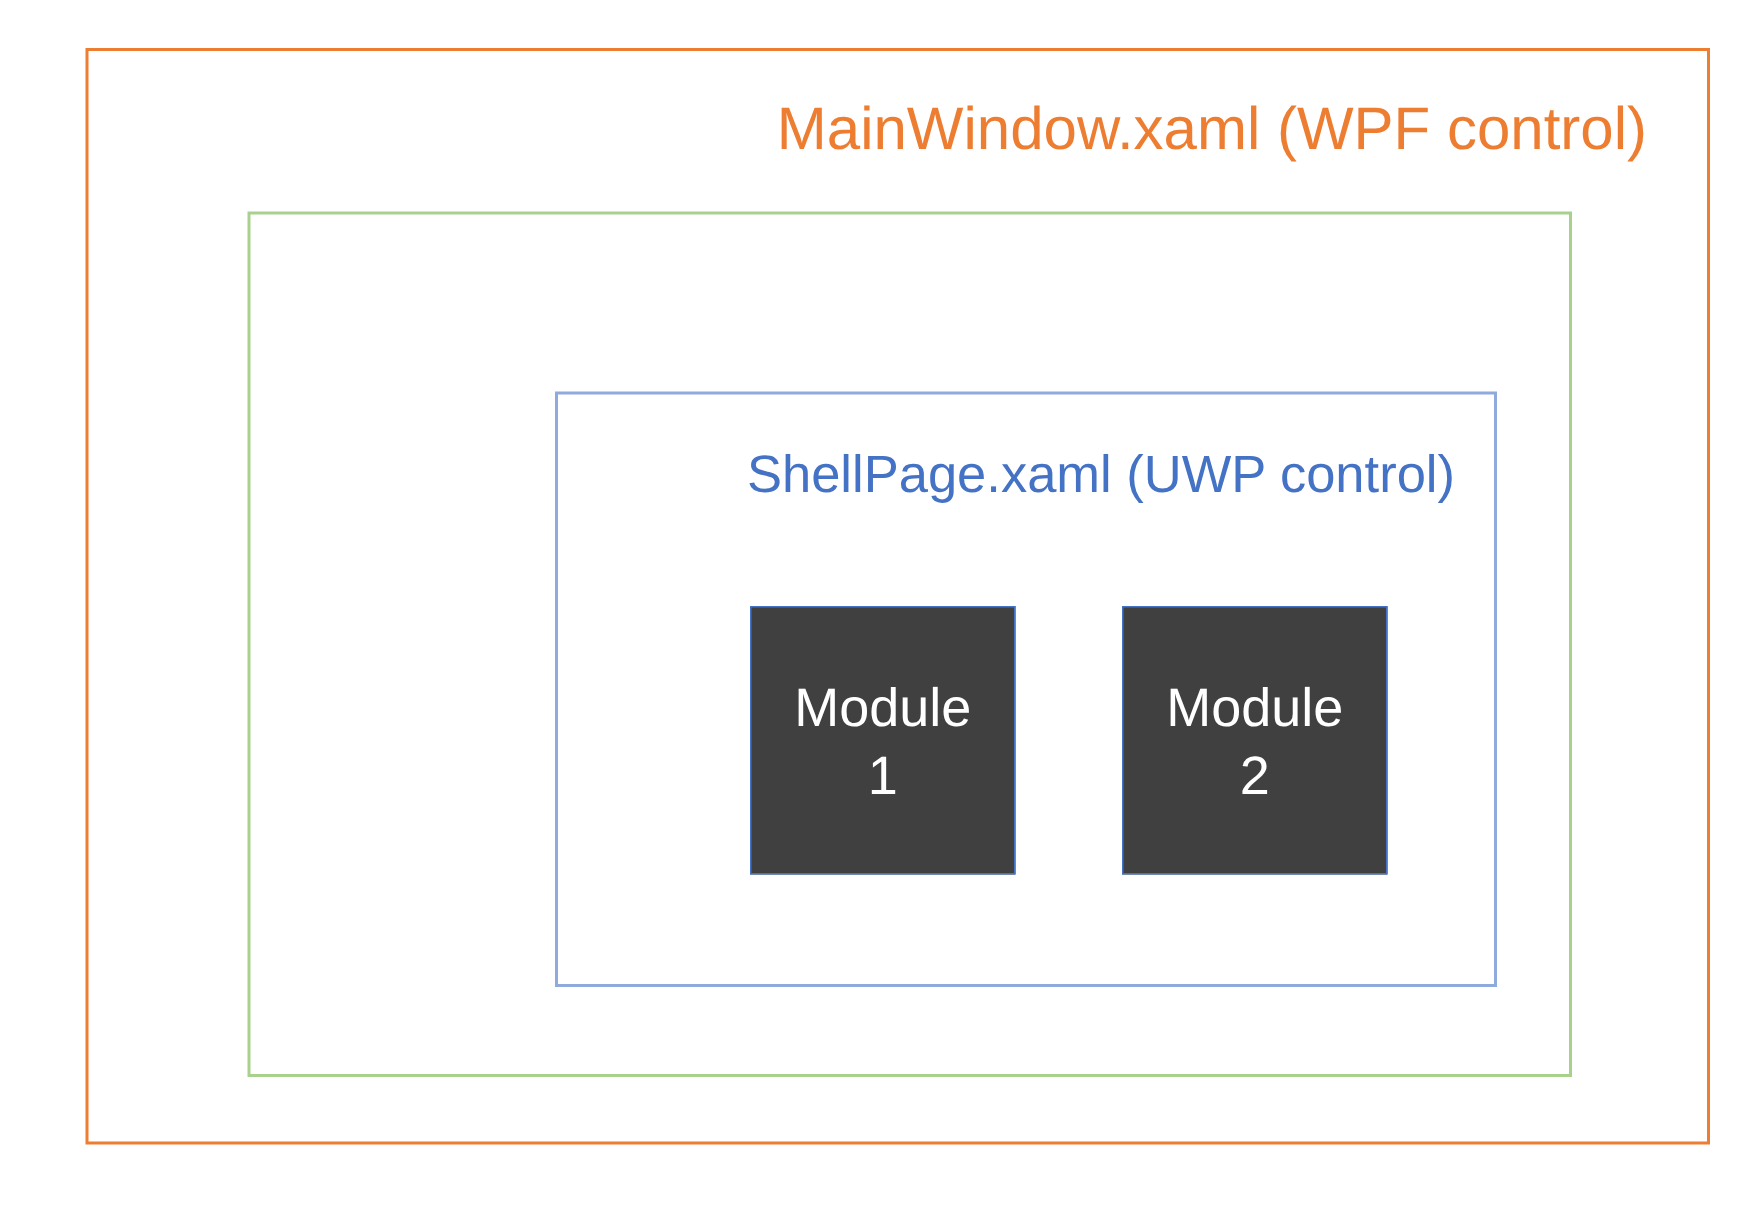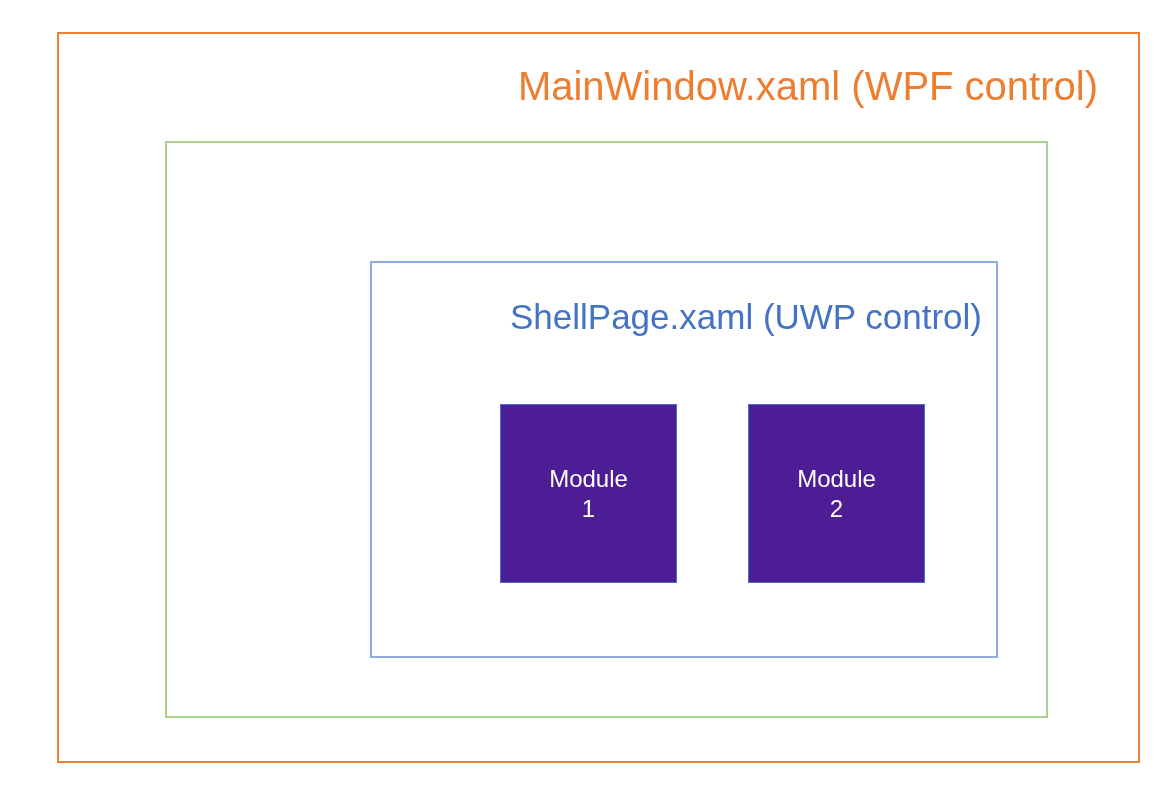--- a/index.html
+++ b/index.html
@@ -74,39 +74,39 @@
     color: #ED7D31;
   }
   .label-middle {
     left: 400px;
     top: 173px;
     width: 625px;
     font-size: 37px;
     color: #70AD47;
   }
   .label-inner {
-    left: 402px;
+    left: 390px;
     top: 298px;
     width: 580px;
     font-size: 35px;
     color: #4472C4;
   }
 
   
   .module {
     position: absolute;
     box-sizing: border-box;
-    background: #4c1d95;
+    background: #404040;
     border: 1px solid #4472C4;
     display: flex;
     flex-direction: column;
     align-items: center;
     justify-content: center;
     color: #ffffff;
-    font-size: 24px;
+    font-size: 36px;
     line-height: 1.25;
     text-align: center;
   }
   .module-1 {
     left: 500px;
     top: 404px;
     width: 177px;
     height: 179px;
   }
   .module-2 {

